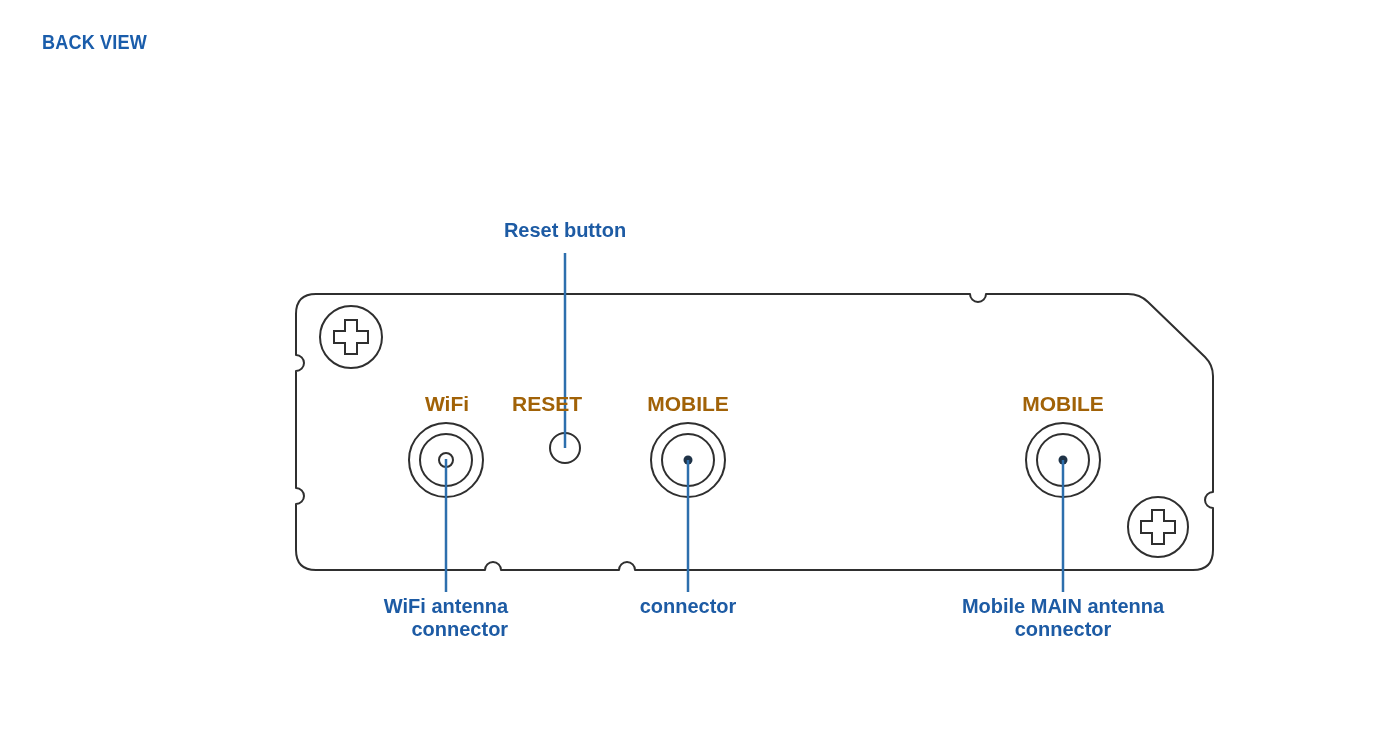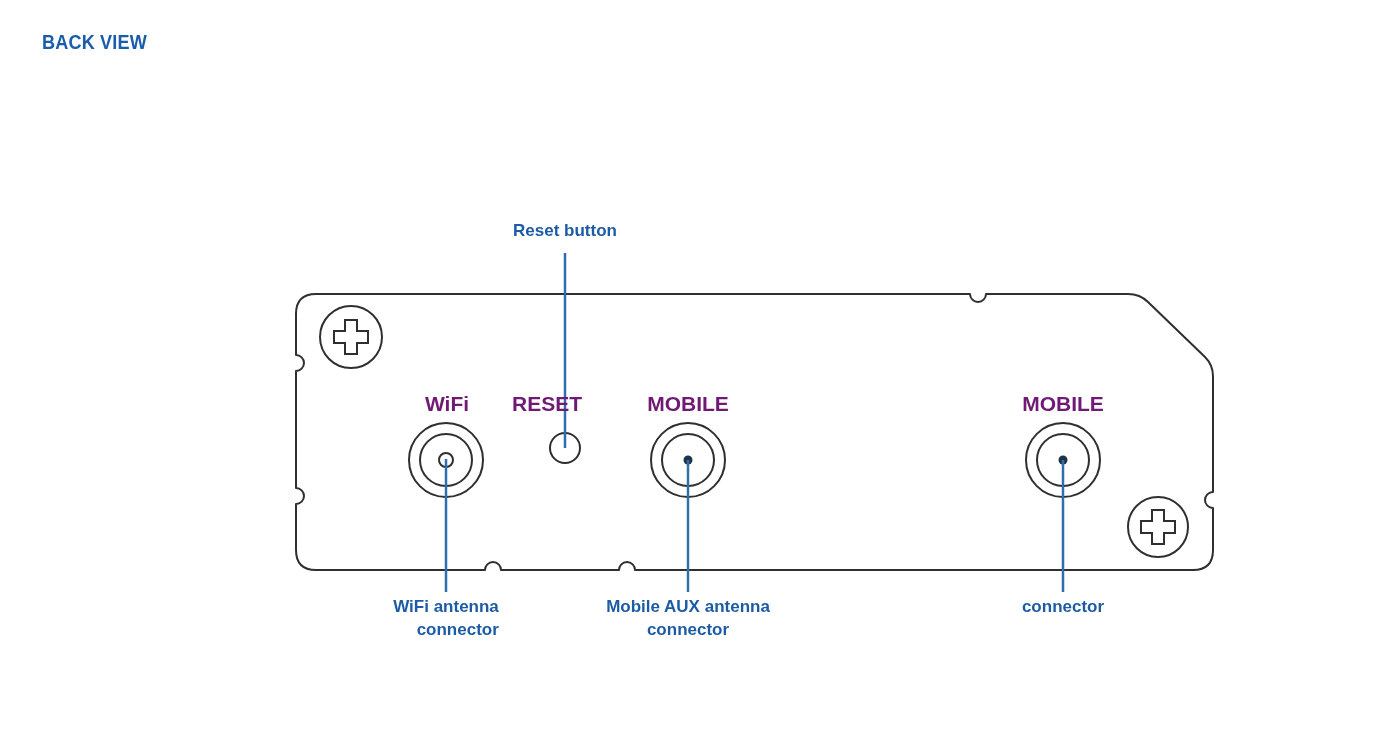--- a/index.html
+++ b/index.html
@@ -50,27 +50,27 @@
   .leader {
     stroke: #2d6fad;
     stroke-width: 2.5;
     fill: none;
   }
   .panel-label {
     position: absolute;
     transform: translateX(-50%);
     font-size: 21px;
     font-weight: 700;
-    color: #701a75;
+    color: #a16207;
     white-space: nowrap;
   }
   .callout {
     position: absolute;
     transform: translateX(-50%);
-    font-size: 17px;
+    font-size: 20px;
     font-weight: 700;
     color: #1d5ba4;
     text-align: center;
     line-height: 23px;
     white-space: nowrap;
   }
 </style>
 </head>
 <body>
 
@@ -150,21 +150,21 @@
   <div class="panel-label" style="left:1063px; top:392px;">MOBILE</div>
 
   <div class="callout" style="left:565px; top:219px;">Reset button</div>
 
   <div class="callout" style="left:446px; top:595px;text-align:right;">
     <div>WiFi antenna</div>
     <div>connector</div>
   </div>
 
   <div class="callout" style="left:688px; top:595px;">
-    <div>Mobile AUX antenna</div>
     <div>connector</div>
   </div>
 
   <div class="callout" style="left:1063px; top:595px;">
+    <div>Mobile MAIN antenna</div>
     <div>connector</div>
   </div>
 
 </div>
 
 </body></html>

